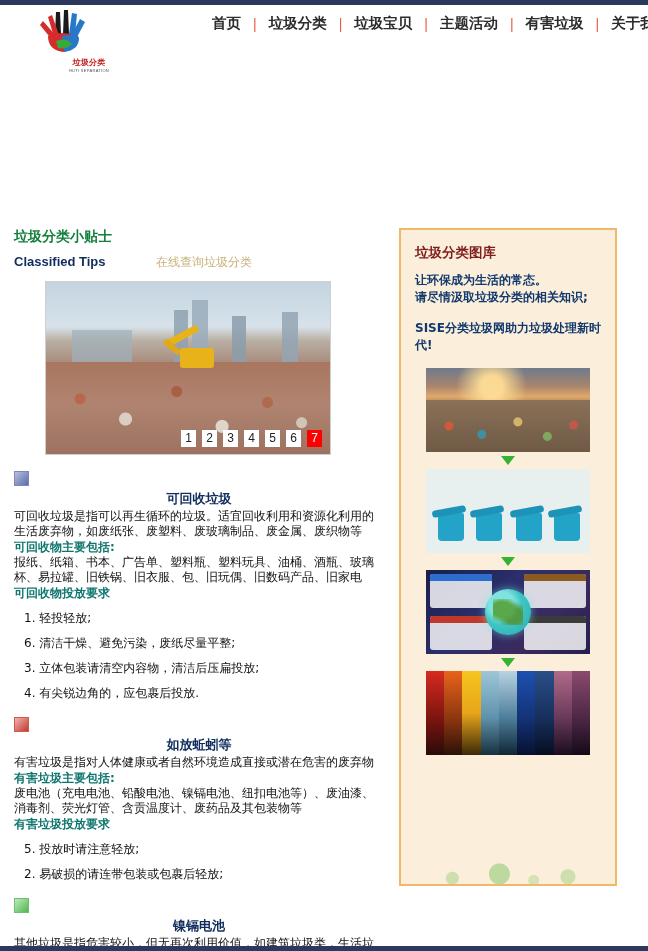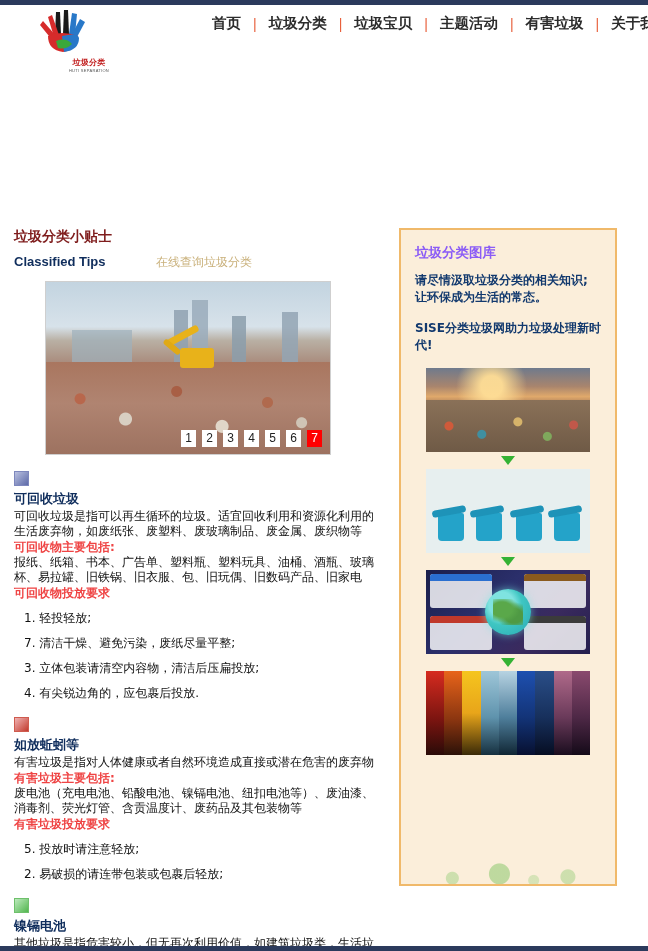--- a/index.html
+++ b/index.html
@@ -91,21 +91,21 @@
     border-radius:50%;
   }
   .grass{
     position:absolute;right:0;bottom:0;width:300px;height:46px;
     background:linear-gradient(0deg, rgba(86,158,62,.55), rgba(255,255,255,0));
   }
 
   
   .left-col{position:absolute;left:14px;top:228px;width:370px;}
   .sec-title-cn{
-    font-size:14px;font-weight:bold;color:#7f1d1d;
+    font-size:14px;font-weight:bold;color:#15803d;
     font-family:"DejaVu Sans","Liberation Sans",sans-serif;margin:0 0 8px 0;
   }
   .sec-row{display:flex;align-items:baseline;margin-bottom:10px;}
   .sec-title-en{font-size:13px;font-weight:bold;color:#0f2d5c;width:142px;}
   .sec-link{font-size:12px;color:#c9b07a;cursor:pointer;
     font-family:Liberation Serif, serif;}
 
   
   .carousel{
     position:relative;margin-left:31px;width:284px;height:172px;
@@ -153,41 +153,42 @@
 
   
   .cat{margin-top:16px;}
   .cat-icon{width:13px;height:13px;display:block;margin-bottom:4px;}
   .cat-icon.blue{background:linear-gradient(135deg,#b9c0e0,#5d6aa8);border:1px solid #7d87bd;}
   .cat-icon.red{background:linear-gradient(135deg,#f0b3b3,#c23a2e);border:1px solid #cf5b4e;}
   .cat-icon.green{background:linear-gradient(135deg,#bdeabd,#52b64f);border:1px solid #6ec06b;}
   .cat-h{
     font-size:13px;font-weight:bold;color:#0f2d5c;margin:0 0 1px 0;
     font-family:"DejaVu Sans","Liberation Sans",sans-serif;
+    text-align:center;
   }
   .cat-p{
     font-size:12px;color:#111;line-height:15px;margin:0;
     font-family:"DejaVu Sans","Liberation Sans",sans-serif;
   }
   .cat-sub{
-    font-size:12px;font-weight:bold;color:#ef4444;margin:0;line-height:16px;
+    font-size:12px;font-weight:bold;color:#0f766e;margin:0;line-height:16px;
     font-family:"DejaVu Sans","Liberation Sans",sans-serif;
   }
   .cat-li{
     font-size:12px;color:#111;line-height:15px;margin:10px;
     font-family:"DejaVu Sans","Liberation Sans",sans-serif;
   }
 
   
   .sidebar{
     position:absolute;left:399px;top:228px;width:218px;height:658px;
     background:#fbeeda;border:2px solid #f0b96a;box-sizing:border-box;overflow:hidden;
   }
   .sb-title{
-    margin:14px 0 10px 14px;font-size:13.5px;font-weight:bold;color:#8b5cf6;
+    margin:14px 0 10px 14px;font-size:13.5px;font-weight:bold;color:#7f1d1d;
     font-family:"DejaVu Sans","Liberation Sans",sans-serif;
   }
   .sb-p{
     margin:0 14px 0 14px;font-size:12px;color:#12396e;font-weight:bold;line-height:17px;
     font-family:"DejaVu Sans","Liberation Sans",sans-serif;
   }
   .sb-p2{
     margin:14px 14px 0 14px;font-size:12px;color:#12396e;font-weight:bold;line-height:17px;
     font-family:"DejaVu Sans","Liberation Sans",sans-serif;
   }
@@ -332,21 +333,21 @@
     </div>
 
     <div class="cat">
       <span class="cat-icon blue"></span>
       <h3 class="cat-h">可回收垃圾</h3>
       <p class="cat-p">可回收垃圾是指可以再生循环的垃圾。适宜回收利用和资源化利用的生活废弃物，如废纸张、废塑料、废玻璃制品、废金属、废织物等</p>
       <p class="cat-sub">可回收物主要包括:</p>
       <p class="cat-p">报纸、纸箱、书本、广告单、塑料瓶、塑料玩具、油桶、酒瓶、玻璃杯、易拉罐、旧铁锅、旧衣服、包、旧玩偶、旧数码产品、旧家电</p>
       <p class="cat-sub">可回收物投放要求</p>
       <p class="cat-li">1. 轻投轻放;</p>
-      <p class="cat-li">7. 清洁干燥、避免污染，废纸尽量平整;</p>
+      <p class="cat-li">6. 清洁干燥、避免污染，废纸尽量平整;</p>
       <p class="cat-li">3. 立体包装请清空内容物，清洁后压扁投放;</p>
       <p class="cat-li">4. 有尖锐边角的，应包裹后投放.</p>
     </div>
 
     <div class="cat">
       <span class="cat-icon red"></span>
       <h3 class="cat-h">如放蚯蚓等</h3>
       <p class="cat-p">有害垃圾是指对人体健康或者自然环境造成直接或潜在危害的废弃物</p>
       <p class="cat-sub">有害垃圾主要包括:</p>
       <p class="cat-p">废电池（充电电池、铅酸电池、镍镉电池、纽扣电池等）、废油漆、消毒剂、荧光灯管、含贡温度计、废药品及其包装物等</p>
@@ -358,22 +359,22 @@
     <div class="cat">
       <span class="cat-icon green"></span>
       <h3 class="cat-h">镍镉电池</h3>
       <p class="cat-p">其他垃圾是指危害较小，但无再次利用价值，如建筑垃圾类，生活垃圾类等，一般采取填埋、焚烧、卫生分解等方法，部分还可以使用生物解决，如放蚯蚓等。是可回收垃圾、厨余垃圾、有害垃圾剩余下来的一种垃圾。</p>
 
     </div>
   </div>
 
   <aside class="sidebar">
     <h3 class="sb-title">垃圾分类图库</h3>
+    <p class="sb-p">让环保成为生活的常态。</p>
     <p class="sb-p">请尽情汲取垃圾分类的相关知识;</p>
-    <p class="sb-p">让环保成为生活的常态。</p>
     <p class="sb-p2">SISE分类垃圾网助力垃圾处理新时代!</p>
 
     <div class="sb-imgwrap">
       <div class="sb-img img-landfill"></div>
     </div>
     <div class="arrow-dn"></div>
 
     <div>
       <div class="sb-img img-bins">
         <div class="bin" style="left:12px;"></div>

